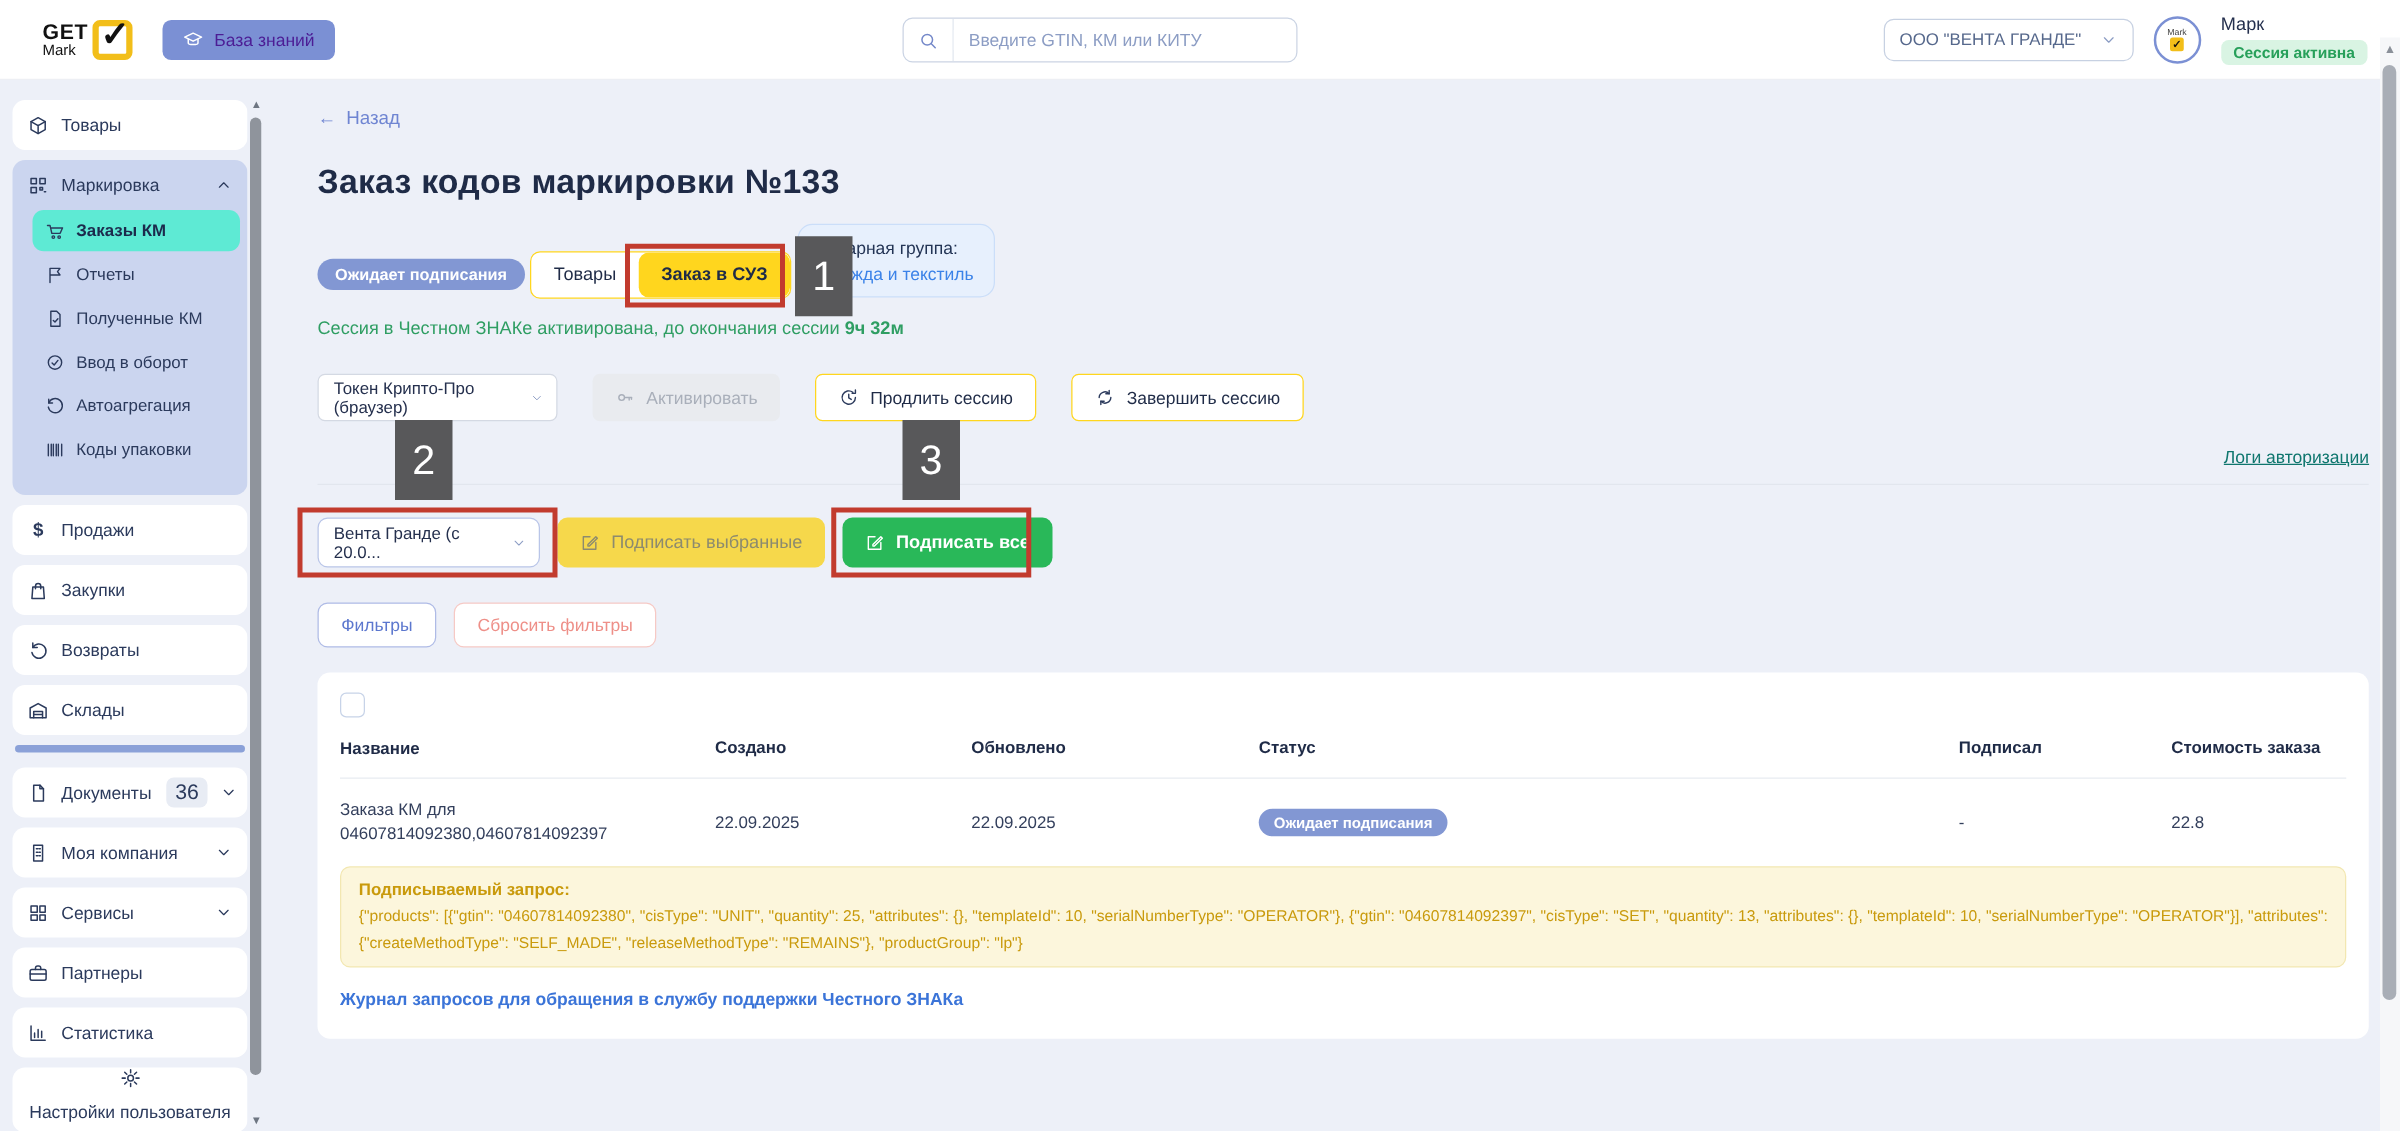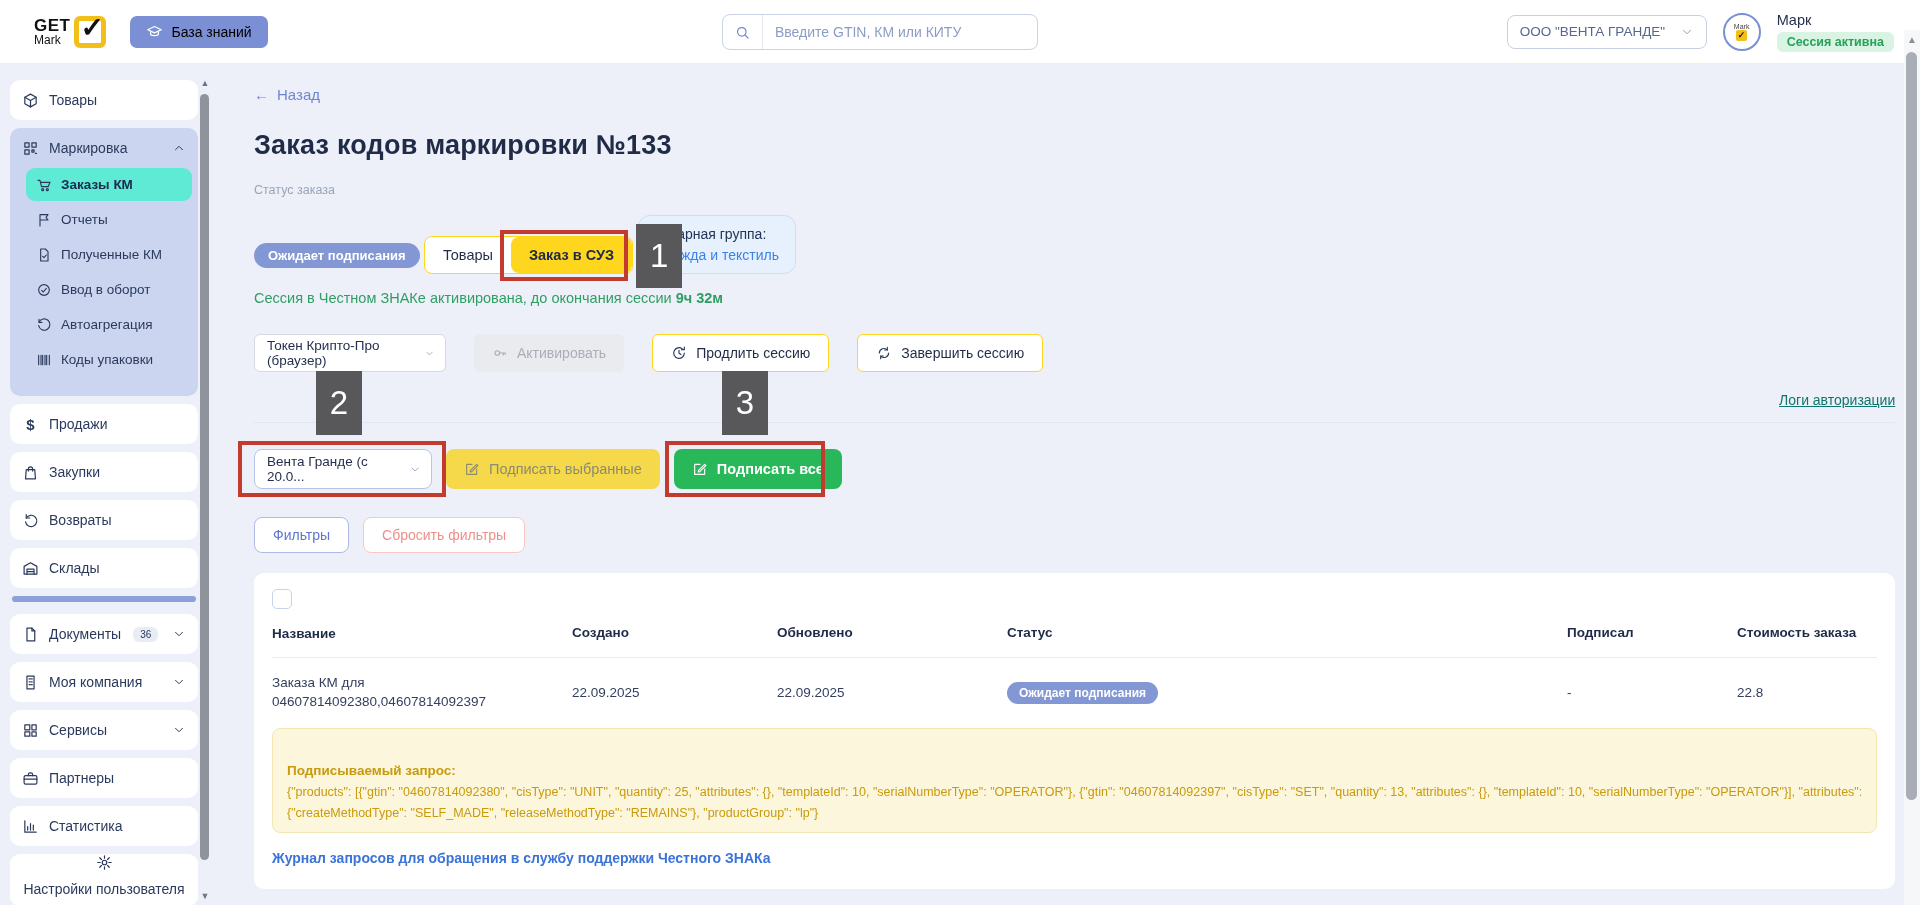--- a/index.html
+++ b/index.html
@@ -6,21 +6,21 @@
   html,body { width:1920px; height:905px; overflow:hidden; font-family:"Liberation Sans", sans-serif; background:#EDF0F8; color:#25304E; }
 
   
   .hdr { position:relative; height:64px; background:#fff; display:flex; align-items:center; padding:0 26px 0 34px; border-bottom:1px solid #EDEFF4; z-index:20; }
   .logo { display:flex; align-items:center; gap:2px; }
   .logo-txt { line-height:1; }
   .logo-txt .l1 { font-size:17px; font-weight:bold; letter-spacing:.5px; color:#111; }
   .logo-txt .l2 { font-size:12px; color:#111; }
   .logo-check { width:32px; height:32px; border:5px solid #F2BE19; border-radius:6px; position:relative; margin-left:2px; }
   .logo-check span { position:absolute; left:1px; top:-10px; font-size:28px; font-weight:bold; color:#111; }
-  .kb-btn { margin-left:24px; display:flex; align-items:center; gap:8px; background:#7B90D4; color:#000000; border:none; border-radius:7px; height:32px; padding:0 16px; font-size:14px; cursor:pointer; }
+  .kb-btn { margin-left:24px; display:flex; align-items:center; gap:8px; background:#7B90D4; color:#4c1d95; border:none; border-radius:7px; height:32px; padding:0 16px; font-size:14px; cursor:pointer; }
   .search { position:absolute; left:722px; top:14px; width:316px; height:36px; background:#fff; border:1px solid #CBD4E4; border-radius:8px; display:flex; align-items:center; overflow:hidden; }
   .search .mag { width:40px; display:flex; justify-content:center; border-right:1px solid #E2E7F0; height:100%; align-items:center; }
   .search input { border:none; outline:none; flex:1; font-size:14px; padding:0 12px; color:#3A4768; font-family:"Liberation Sans",sans-serif; }
   .search input::placeholder { color:#8C9DC4; }
   .hdr-right { margin-left:auto; display:flex; align-items:center; gap:16px; }
   .co-select { width:200px; height:34px; border:1px solid #C7D1E2; border-radius:8px; display:flex; align-items:center; justify-content:space-between; padding:0 12px; font-size:13.5px; color:#56688C; cursor:pointer; background:#fff; }
   .avatar { width:38px; height:38px; border-radius:50%; border:2px solid #7B90D4; background:#fff; display:flex; flex-direction:column; align-items:center; justify-content:center; overflow:hidden; }
   .avatar .mini { font-size:7px; color:#444; line-height:1; }
   .avatar .chk { width:11px; height:11px; background:#F2BE19; border-radius:2px; color:#111; font-size:9px; line-height:11px; text-align:center; font-weight:bold; }
   .user-meta { display:flex; flex-direction:column; gap:4px; }
@@ -32,21 +32,21 @@
 
   
   .sidebar { width:198px; padding:16px 0 0 10px; flex:0 0 auto; overflow:hidden; }
   .sb-item { background:#fff; border-radius:10px; height:40px; margin-bottom:8px; display:flex; align-items:center; gap:10px; padding:0 12px; font-size:14px; color:#2B3A5C; cursor:pointer; }
   .sb-item svg, .sb-group svg, .sb-sub svg { flex:0 0 auto; }
   .sb-group { background:#CBD5EF; border-radius:10px; margin-bottom:8px; padding-bottom:18px; }
   .sb-group-head { height:40px; display:flex; align-items:center; gap:10px; padding:0 12px; font-size:14px; color:#2B3A5C; cursor:pointer; }
   .sb-sub { height:33px; display:flex; align-items:center; gap:9px; margin:0 6px 2px 16px; padding:0 10px; border-radius:9px; font-size:13.5px; color:#2B3A5C; cursor:pointer; }
   .sb-sub.sel { background:#5eead4; font-weight:bold; color:#1C2A4C; }
   .sb-divider { height:6px; border-radius:3px; background:#8BA1D8; margin:6px 2px 12px 2px; }
-  .sb-badge { background:#E8ECF4; border-radius:6px; font-size:10px; padding:2px 7px; color:#2B3A5C; margin-left:2px; }
+  .sb-badge { background:#E8ECF4; border-radius:6px; font-size:17px; padding:2px 7px; color:#2B3A5C; margin-left:2px; }
   .chev { margin-left:auto; display:flex; }
   .sb-item.two-line { height:52px;flex-direction:column; }
   .sb-item.two-line .lbl { line-height:1.25; }
 
   
   .sb-scroll { width:14px; flex:0 0 auto; position:relative; }
   .sb-scroll .arr { position:absolute; left:1px; width:12px; text-align:center; color:#6E7682; font-size:9px; }
   .sb-scroll .thumb { position:absolute; left:2px; top:30px; width:9px; height:766px; background:#8F949C; border-radius:5px; }
 
   
@@ -110,21 +110,21 @@
   .trow { display:flex; margin-top:16px; font-size:13.5px; color:#333F5C; align-items:center; }
   .c-name { width:300px; padding-right:16px; line-height:1.4; }
   .c-created { width:205px; }
   .c-updated { width:230px; }
   .c-status { width:560px; }
   .c-signer { width:170px; }
   .c-cost { flex:1; }
   .status-pill { display:inline-block; background:#8297D3; color:#fff; font-size:12px; font-weight:bold; border-radius:12px; padding:4px 12px; }
 
   .req-box { margin-top:16px; background:#FCF6DC; border:1px solid #F2E7B1; border-radius:8px; padding:10px 14px 12px 14px; overflow:hidden; }
-  .req-title { font-size:13.5px; font-weight:bold; color:#C99A0C;margin-top:24px; }
+  .req-title { font-size:13.5px; font-weight:bold; color:#C99A0C; }
   .req-line { margin-top:7px; font-size:12.5px; color:#C99A0C; white-space:nowrap; }
 
   .journal-link { margin-top:17px; font-size:14px; font-weight:bold; color:#3B74D8; cursor:pointer; display:inline-block; }
 
   
   .main-scroll { position:absolute; right:0; top:30px; width:16px; height:875px; background:#F6F7F9; z-index:30; }
   .main-scroll .arr { position:absolute; top:4px; left:0; width:16px; text-align:center; color:#8A9099; font-size:10px; }
   .main-scroll .thumb { position:absolute; top:22px; left:2px; width:11px; height:748px; background:#A9AEB6; border-radius:6px; }
 
   svg.ic { stroke:#2B3A5C; fill:none; stroke-width:1.7; stroke-linecap:round; stroke-linejoin:round; }
@@ -342,21 +342,20 @@
     <div class="arr" style="bottom:4px">▼</div>
   </div>
 
   <div class="content">
     <a class="back-link">
         <span>←</span>
         <span>Назад</span>
       </a>
 
     <div class="page-title">Заказ кодов маркировки №133</div>
-    <div class="status-label">Статус заказа</div>
     <div class="badge-pill">Ожидает подписания</div>
 
     <div class="tabs-wrap">
       <div class="tabs">
         <div class="tab">Товары</div>
         <div class="tab active">Заказ в СУЗ</div>
       </div>
       <div class="red-rect rect-tab"></div>
       <div class="num-box box1">1</div>
     </div>

